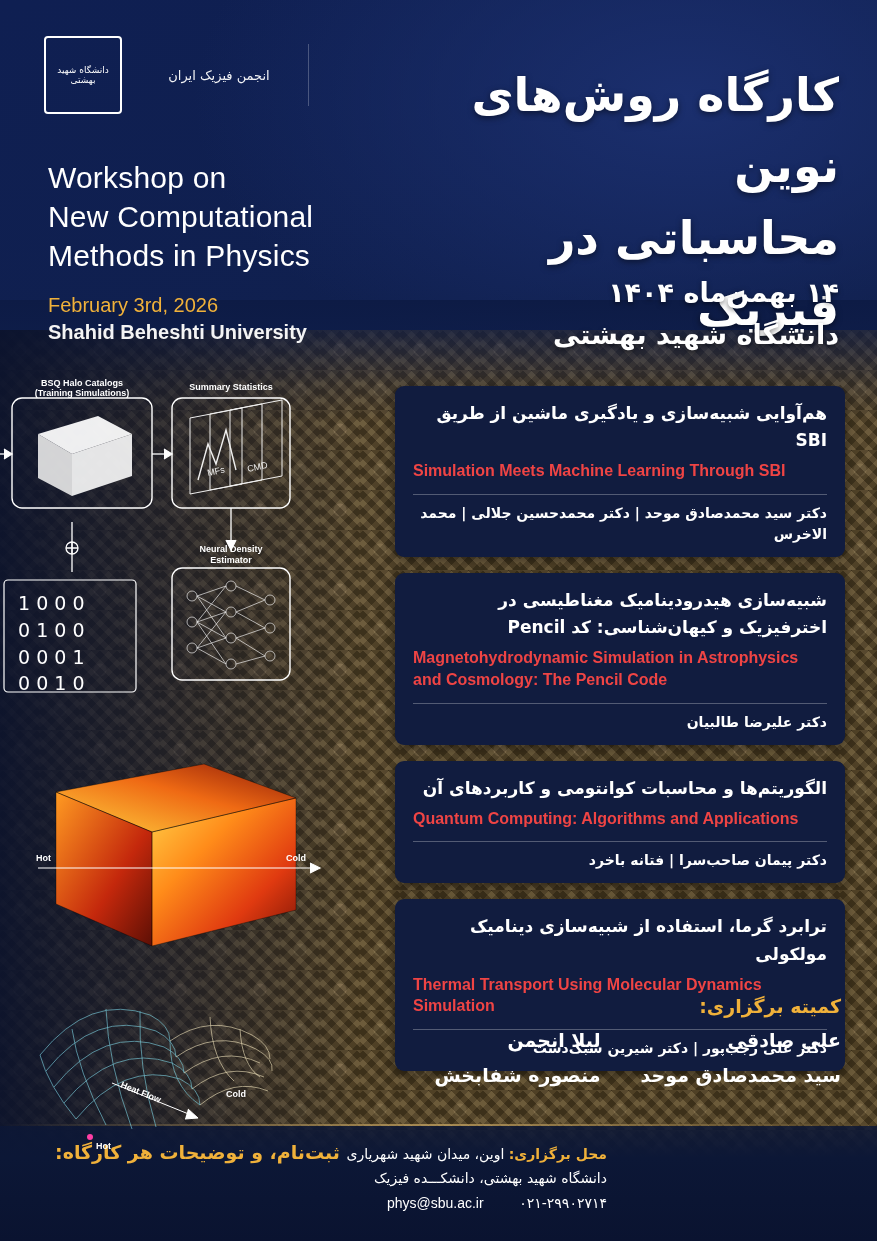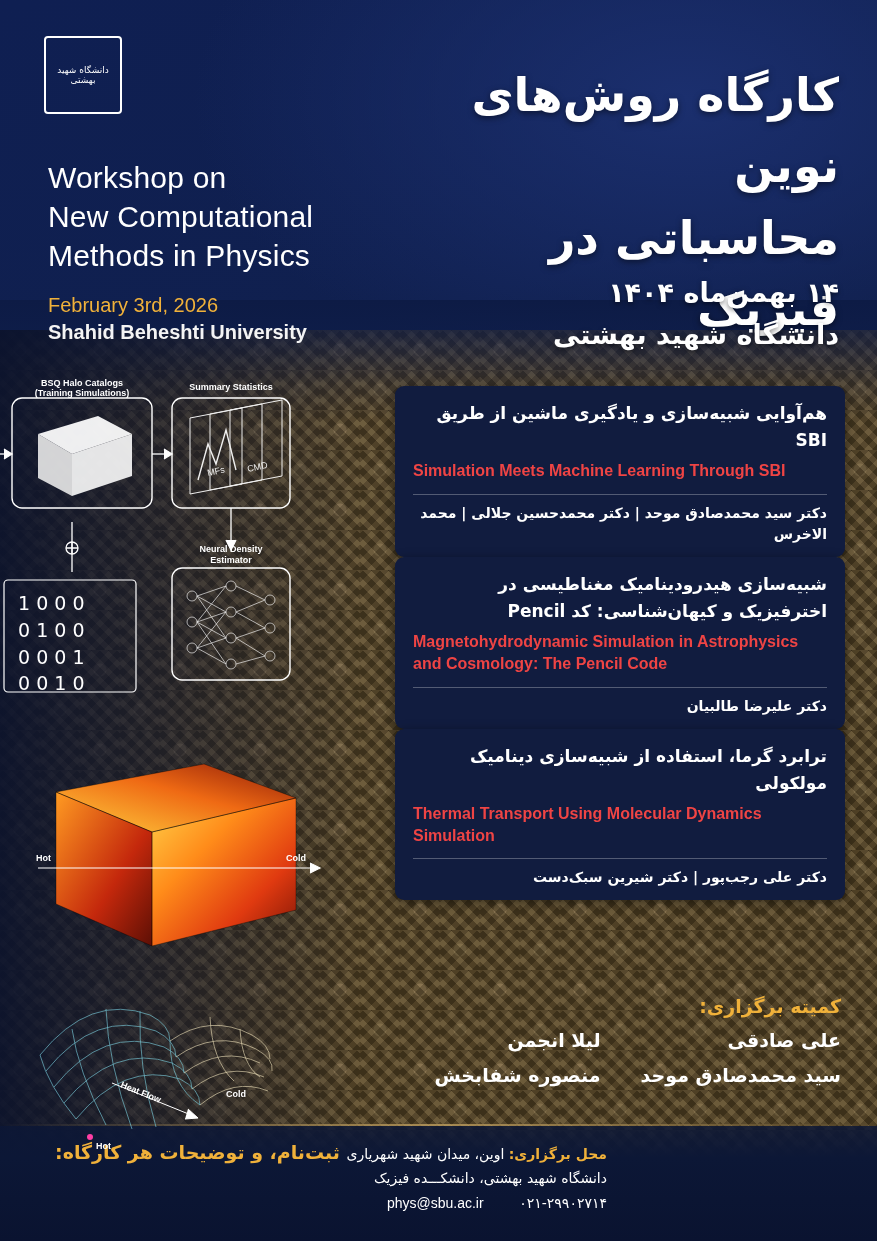--- a/index.html
+++ b/index.html
@@ -85,21 +85,21 @@
     text-shadow:0 2px 6px rgba(0,0,0,.5);
   }
   .fa-date{
     position:absolute;right:38px;top:272px;width:430px;
     text-align:right;direction:rtl;color:#ffffff;
     font-size:27px;line-height:1.55;font-weight:700;
     text-shadow:0 2px 5px rgba(0,0,0,.5);
   }
 
   
-  .cards{position:absolute;right:32px;top:386px;width:450px;display:flex;flex-direction:column;}
+  .cards{position:absolute;right:32px;top:386px;width:450px;display:flex;flex-direction:column;gap:16px;}
   .card{
     background:#111c3f;
     border-radius:9px;
     padding:14px 18px 10px 18px;
     direction:rtl;text-align:right;
     box-shadow:0 3px 12px rgba(0,0,0,.45);
   }
   .card .fa-head{
     color:#ffffff;font-size:17px;font-weight:700;line-height:1.6;
   }
@@ -172,20 +172,23 @@
   <div class="tile-pattern"></div>
   <div class="tile-fade-top"></div>
   <div class="tile-fade-left"></div>
   <div class="bottom-band"></div>
   <div class="bottom-rule"></div>
 
   <div class="logos">
     <div class="logo-sbu">
       <span>دانشگاه شهید بهشتی</span>
     </div>
+    <div class="logo-ips">
+      <span>انجمن فیزیک ایران</span>
+    </div>
   </div>
 
   <div class="en-title">
     <div>Workshop on</div>
     <div>New Computational</div>
     <div>Methods in Physics</div>
   </div>
   <div class="en-date">
     <div>February 3rd, 2026</div>
     <div class="line2">Shahid Beheshti University</div>
@@ -209,20 +212,26 @@
       <div class="speakers">دکتر سید محمدصادق موحد | دکتر محمدحسین جلالی | محمد الاخرس</div>
     </div>
 
     <div class="card">
       <div class="fa-head">شبیه‌سازی هیدرودینامیک مغناطیسی در اخترفیزیک و کیهان‌شناسی: کد Pencil</div>
       <div class="en-head">Magnetohydrodynamic Simulation in Astrophysics and Cosmology: The Pencil Code</div>
       <div class="divider"></div>
       <div class="speakers">دکتر علیرضا طالبیان</div>
     </div>
 
+    <div class="card">
+      <div class="fa-head">الگوریتم‌ها و محاسبات کوانتومی و کاربردهای آن</div>
+      <div class="en-head">Quantum Computing: Algorithms and Applications</div>
+      <div class="divider"></div>
+      <div class="speakers">دکتر پیمان صاحب‌سرا | فتانه باخرد</div>
+    </div>
 
     <div class="card">
       <div class="fa-head">ترابرد گرما، استفاده از شبیه‌سازی دینامیک مولکولی</div>
       <div class="en-head">Thermal Transport Using Molecular Dynamics Simulation</div>
       <div class="divider"></div>
       <div class="speakers">دکتر علی رجب‌پور | دکتر شیرین سبک‌دست</div>
     </div>
 
   </div>
 

